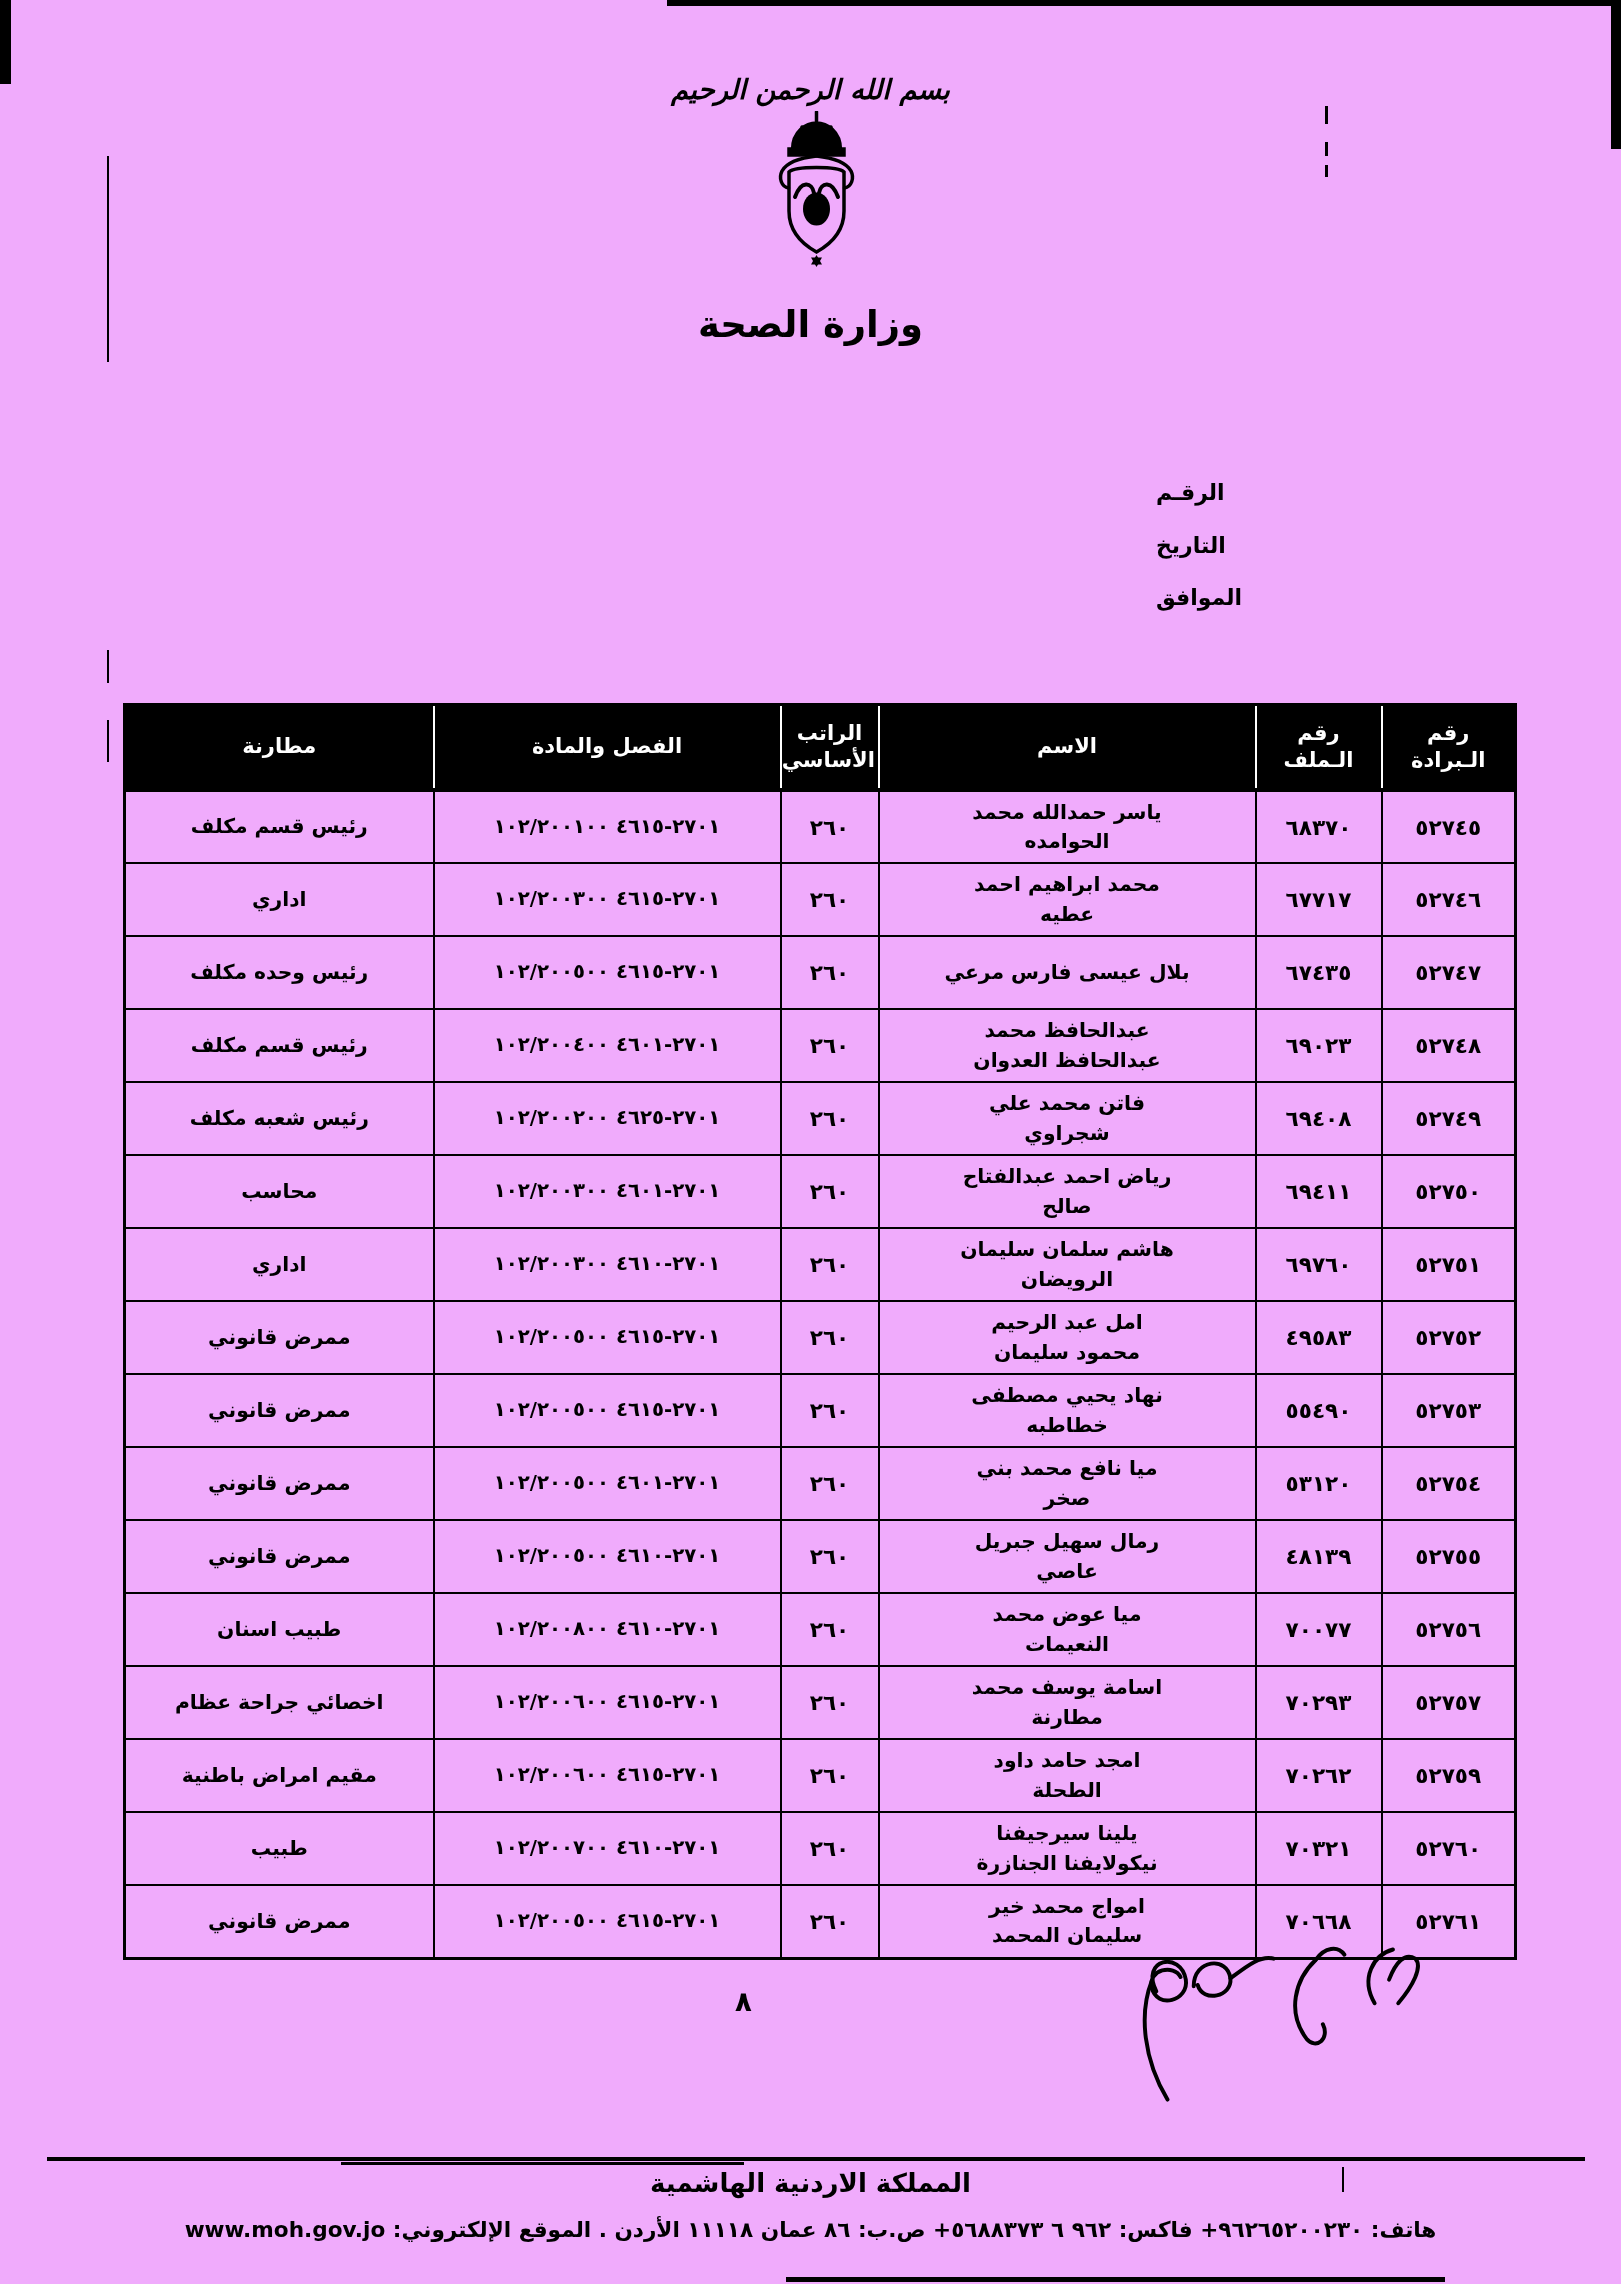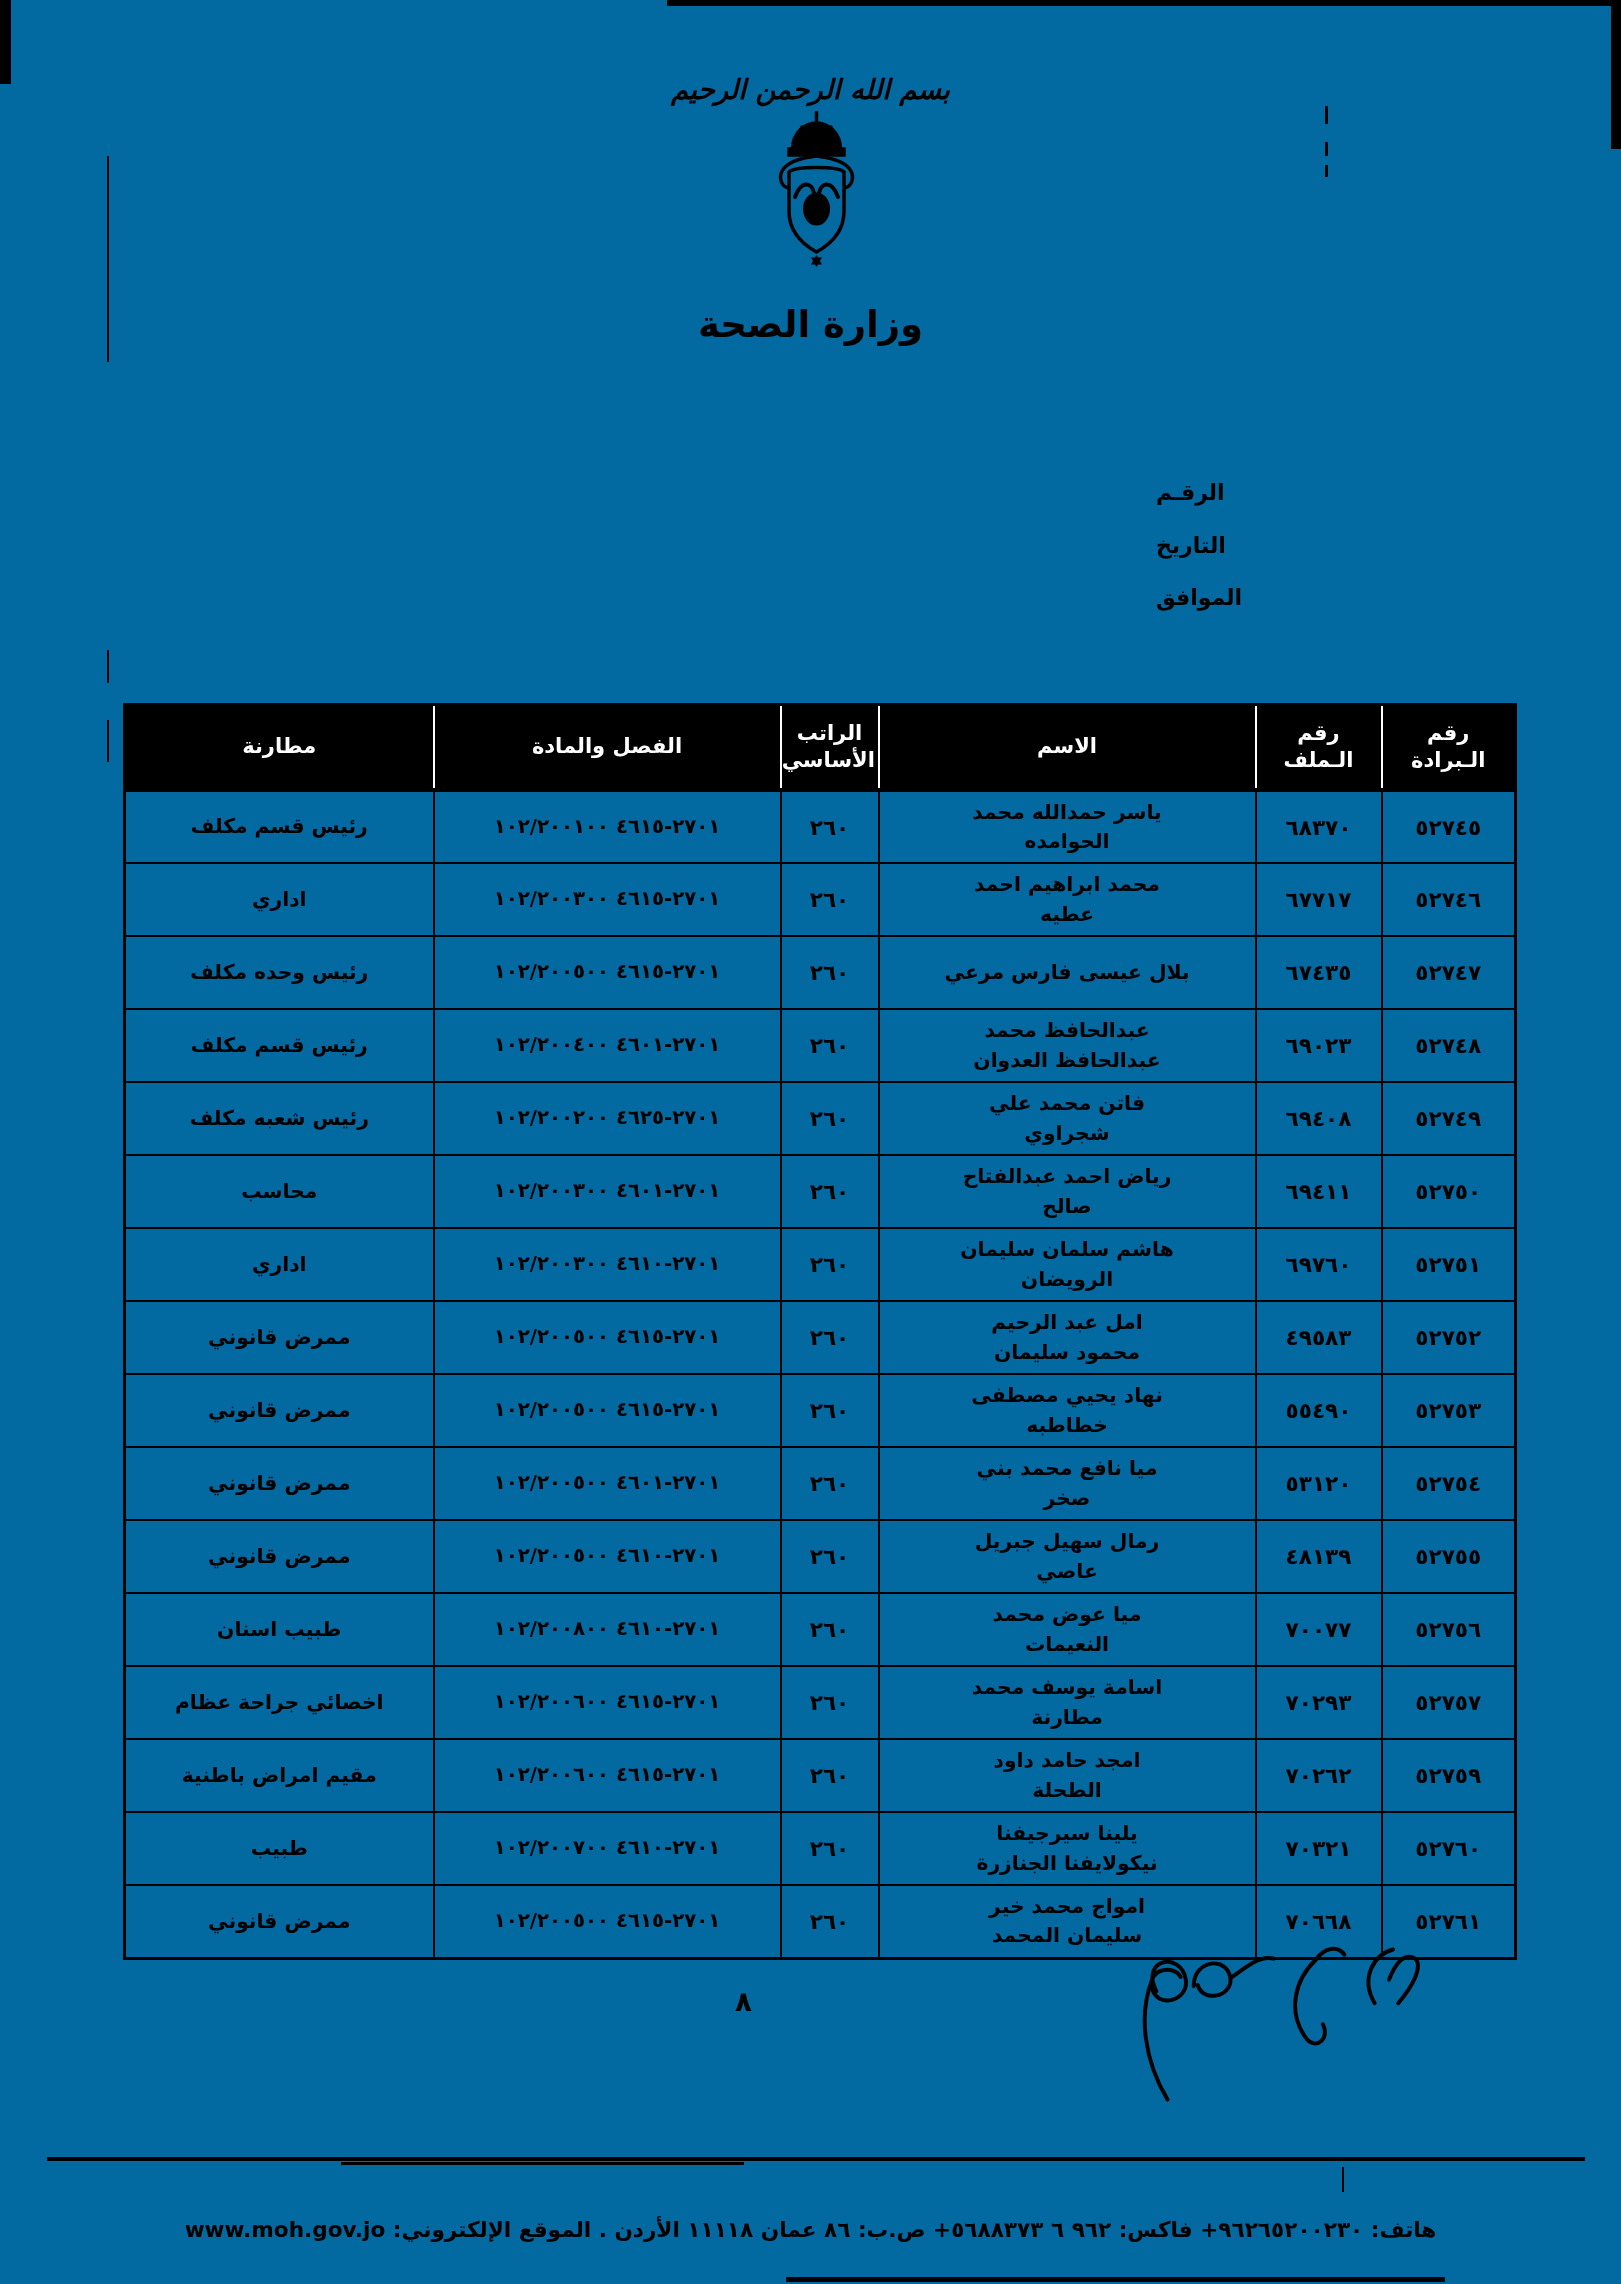--- a/index.html
+++ b/index.html
@@ -1,20 +1,20 @@
 <!DOCTYPE html>
 <html lang="ar" dir="rtl" style="font-size:10.5px"><head>
 <meta charset="utf-8">
 <style>
   html,body{margin:0;padding:0;background:#888;}
   .page{
     position:relative;
     width:1621px;height:2284px;
     margin:0 auto;
-    background:#0369a1;
+    background:#f0abfc;
     font-family:"DejaVu Sans", sans-serif;
     color:#000;
     overflow:hidden;
   }
   
   .art{position:absolute;background:#000;}
   
   .bismillah{
     position:absolute;top:73px;left:0;right:0;
     text-align:center;font-size:27.5px;font-weight:bold;font-style:italic;
@@ -319,16 +319,17 @@
         <path d="M338,32 C306,62 294,112 324,152 C339,170 360,152 349,130"></path>
         <path d="M338,32 C352,12 372,10 382,24"></path>
         <path d="M428,98 C406,60 426,24 456,16"></path>
         <path d="M450,62 C460,36 474,20 490,30 C502,42 486,72 464,98"></path>
       </g>
     </svg>
   </div>
 
   <div class="footer-rule"></div>
   <div class="footer-rule2"></div>
+  <div class="kingdom">المملكة الاردنية الهاشمية</div>
   <div class="contact">هاتف: ٩٦٢٦٥٢٠٠٢٣٠+ فاكس: ٩٦٢ ٦ ٥٦٨٨٣٧٣+ ص.ب: ٨٦ عمان ١١١١٨ الأردن . الموقع الإلكتروني: www.moh.gov.jo</div>
 
 </div>
 
 
 </body></html>

